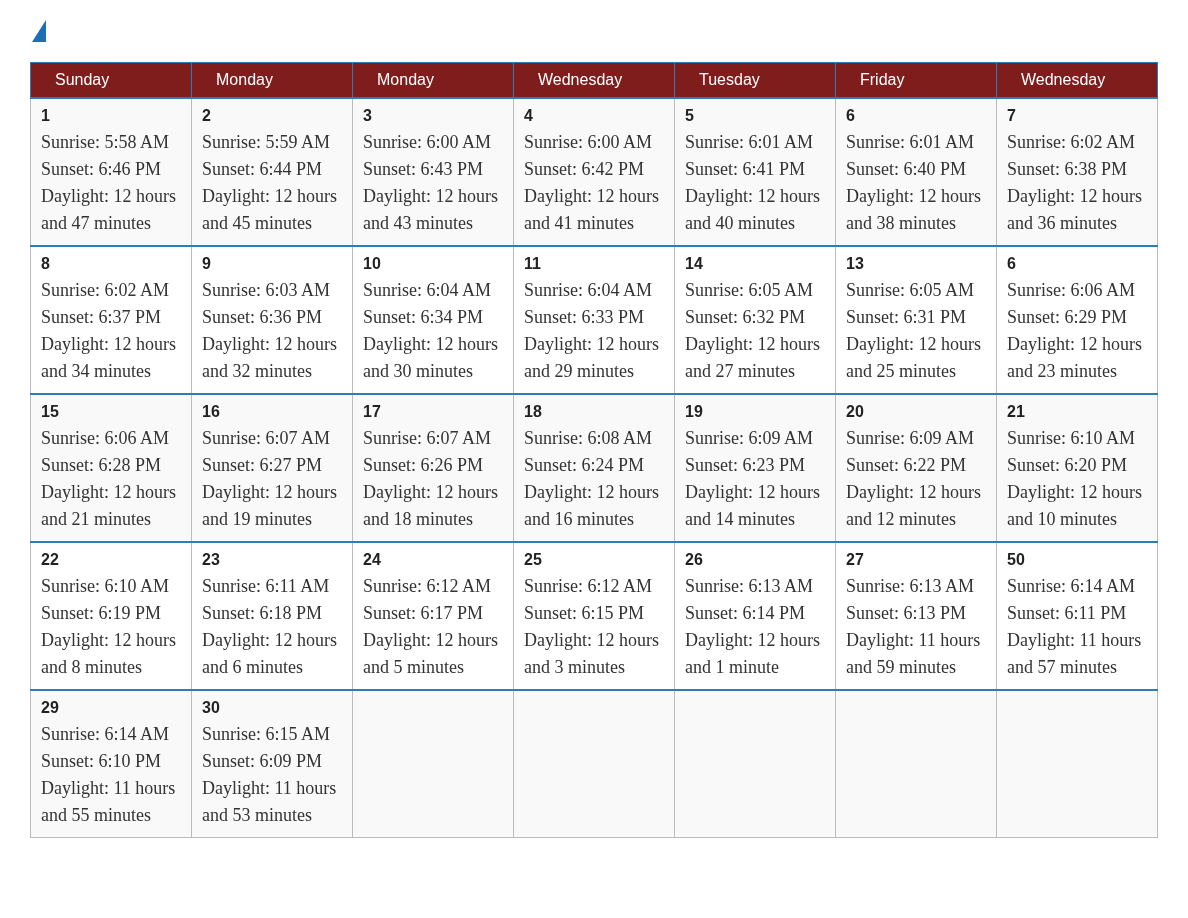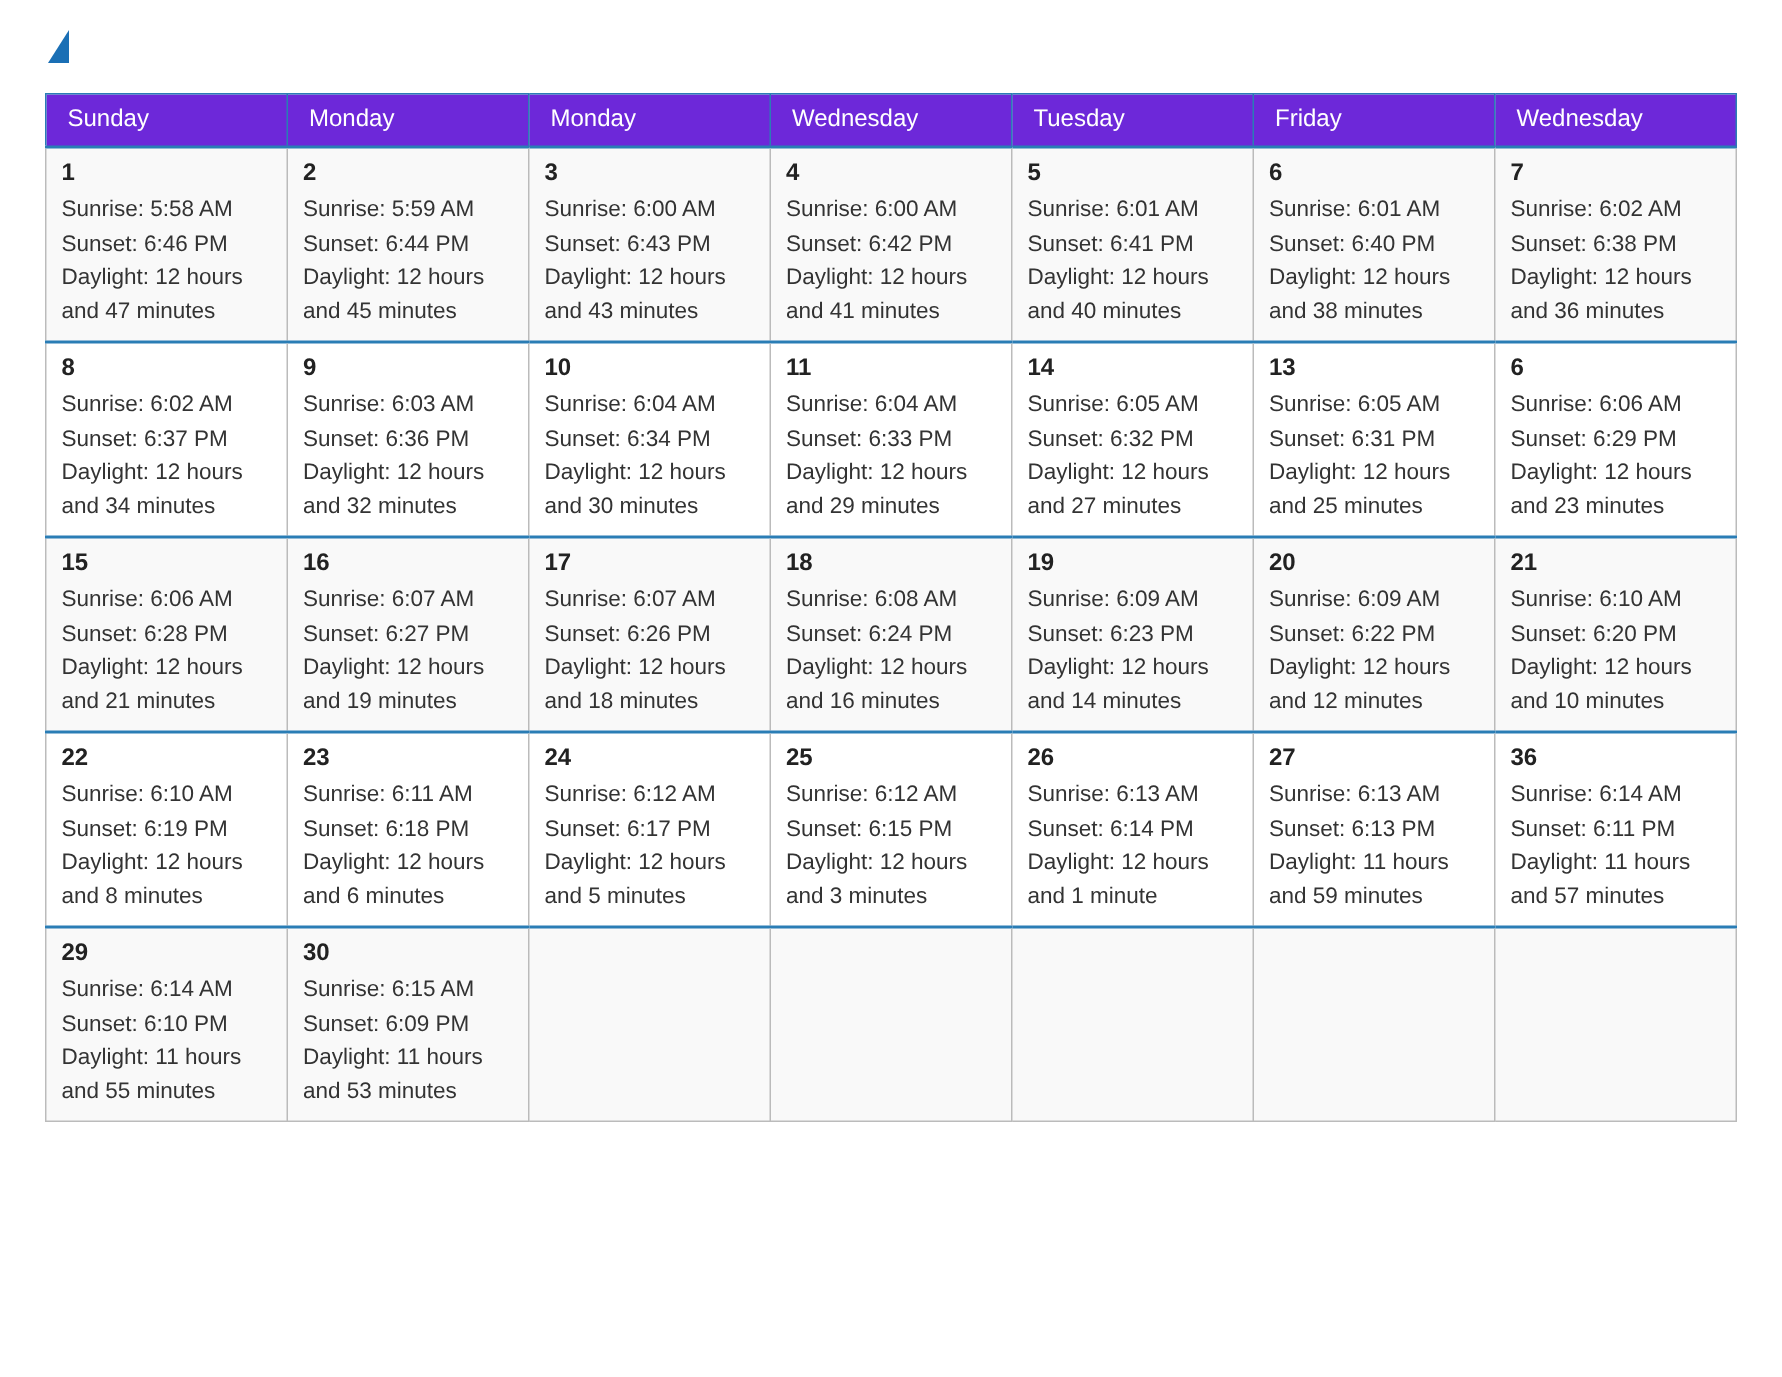--- a/index.html
+++ b/index.html
@@ -59,45 +59,46 @@
       font-size: 20px;
       color: #444;
       margin-top: 4px;
     }
     .calendar {
       width: 100%;
       border-collapse: collapse;
       border: 1px solid #888;
     }
     .calendar th {
-      background: #6d28d9;
+      background: #7f1d1d;
       color: #fff;
       font-size: 16px;
       font-weight: normal;
-      padding: 8px 14px;
+      padding: 8px 24px;
       text-align: left;
       border: 1px solid #2a7db5;
     }
     .calendar td {
       vertical-align: top;
       padding: 8px 10px;
       border: 1px solid #bbb;
       width: 14.28%;
       min-height: 100px;
     }
     .day-number {
       font-size: 16px;
       font-weight: bold;
       color: #222;
       margin-bottom: 4px;
     }
     .day-info {
-      font-size: 15px;
+      font-size: 18px;
       color: #333;
       line-height: 1.5;
+      font-family: Liberation Serif, serif;
     }
     .empty-cell {
       background: #fff;
     }
     tr:nth-child(odd) td { background: #f9f9f9; }
     tr:nth-child(even) td { background: #fff; }
     .week-row td { border-top: 2px solid #2a7db5; }
   </style>
 </head>
 <body>
@@ -239,21 +240,21 @@
         </td>
         <td>
           <div class="day-number">26</div>
           <div class="day-info">Sunrise: 6:13 AM<br>Sunset: 6:14 PM<br>Daylight: 12 hours and 1 minute</div>
         </td>
         <td>
           <div class="day-number">27</div>
           <div class="day-info">Sunrise: 6:13 AM<br>Sunset: 6:13 PM<br>Daylight: 11 hours and 59 minutes</div>
         </td>
         <td>
-          <div class="day-number">36</div>
+          <div class="day-number">50</div>
           <div class="day-info">Sunrise: 6:14 AM<br>Sunset: 6:11 PM<br>Daylight: 11 hours and 57 minutes</div>
         </td>
       </tr>
       <tr class="week-row">
         <td>
           <div class="day-number">29</div>
           <div class="day-info">Sunrise: 6:14 AM<br>Sunset: 6:10 PM<br>Daylight: 11 hours and 55 minutes</div>
         </td>
         <td>
           <div class="day-number">30</div>

